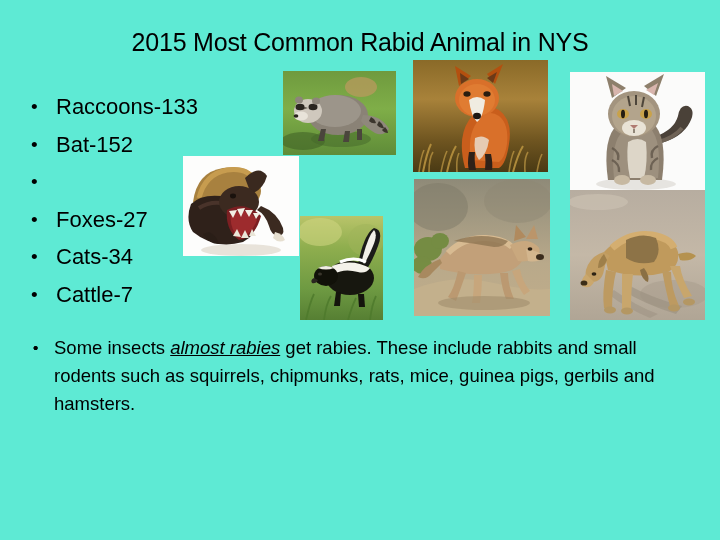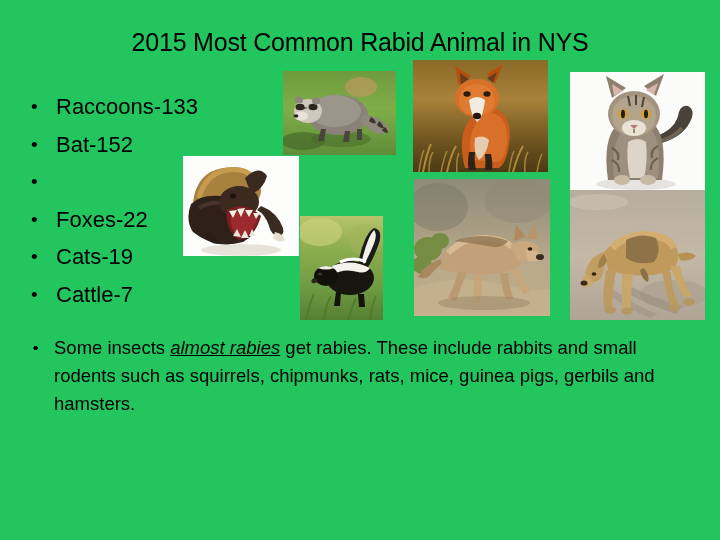--- a/index.html
+++ b/index.html
@@ -12,21 +12,21 @@
     height: 540px;
     position: relative;
     overflow: hidden;
     font-family: "Liberation Sans", sans-serif;
     color: #000000;
   }
 
   .slide {
     position: absolute;
     inset: 0;
-    background: #22c55e;
+    background: #5eead4;
   }
 
   
   .slide-title {
     position: absolute;
     left: 30px;
     top: 27px;
     width: 660px;
     text-align: center;
     font-size: 25px;
@@ -441,25 +441,25 @@
     </li>
     <li class="bullet-item">
       <span class="dot">•</span>
       <span>Bat-152</span>
     </li>
     <li class="bullet-item">
       <span class="dot">•</span>
     </li>
     <li class="bullet-item">
       <span class="dot">•</span>
-      <span>Foxes-22</span>
-    </li>
-    <li class="bullet-item">
-      <span class="dot">•</span>
-      <span>Cats-19</span>
+      <span>Foxes-27</span>
+    </li>
+    <li class="bullet-item">
+      <span class="dot">•</span>
+      <span>Cats-34</span>
     </li>
     <li class="bullet-item">
       <span class="dot">•</span>
       <span>Cattle-7</span>
     </li>
   </ul>
 
   <ul class="bullet-list" id="rabies-facts">
     <li class="bullet-item">
       <span class="dot">•</span>

